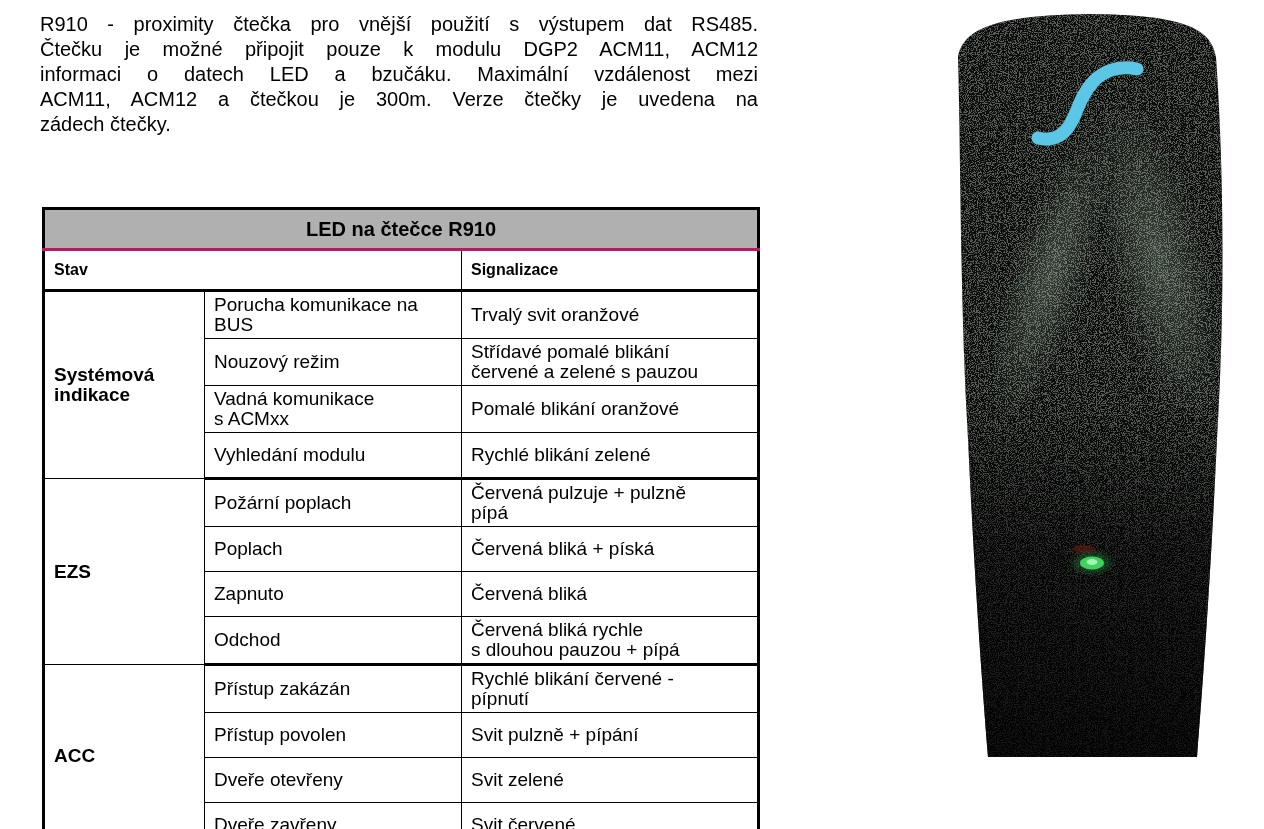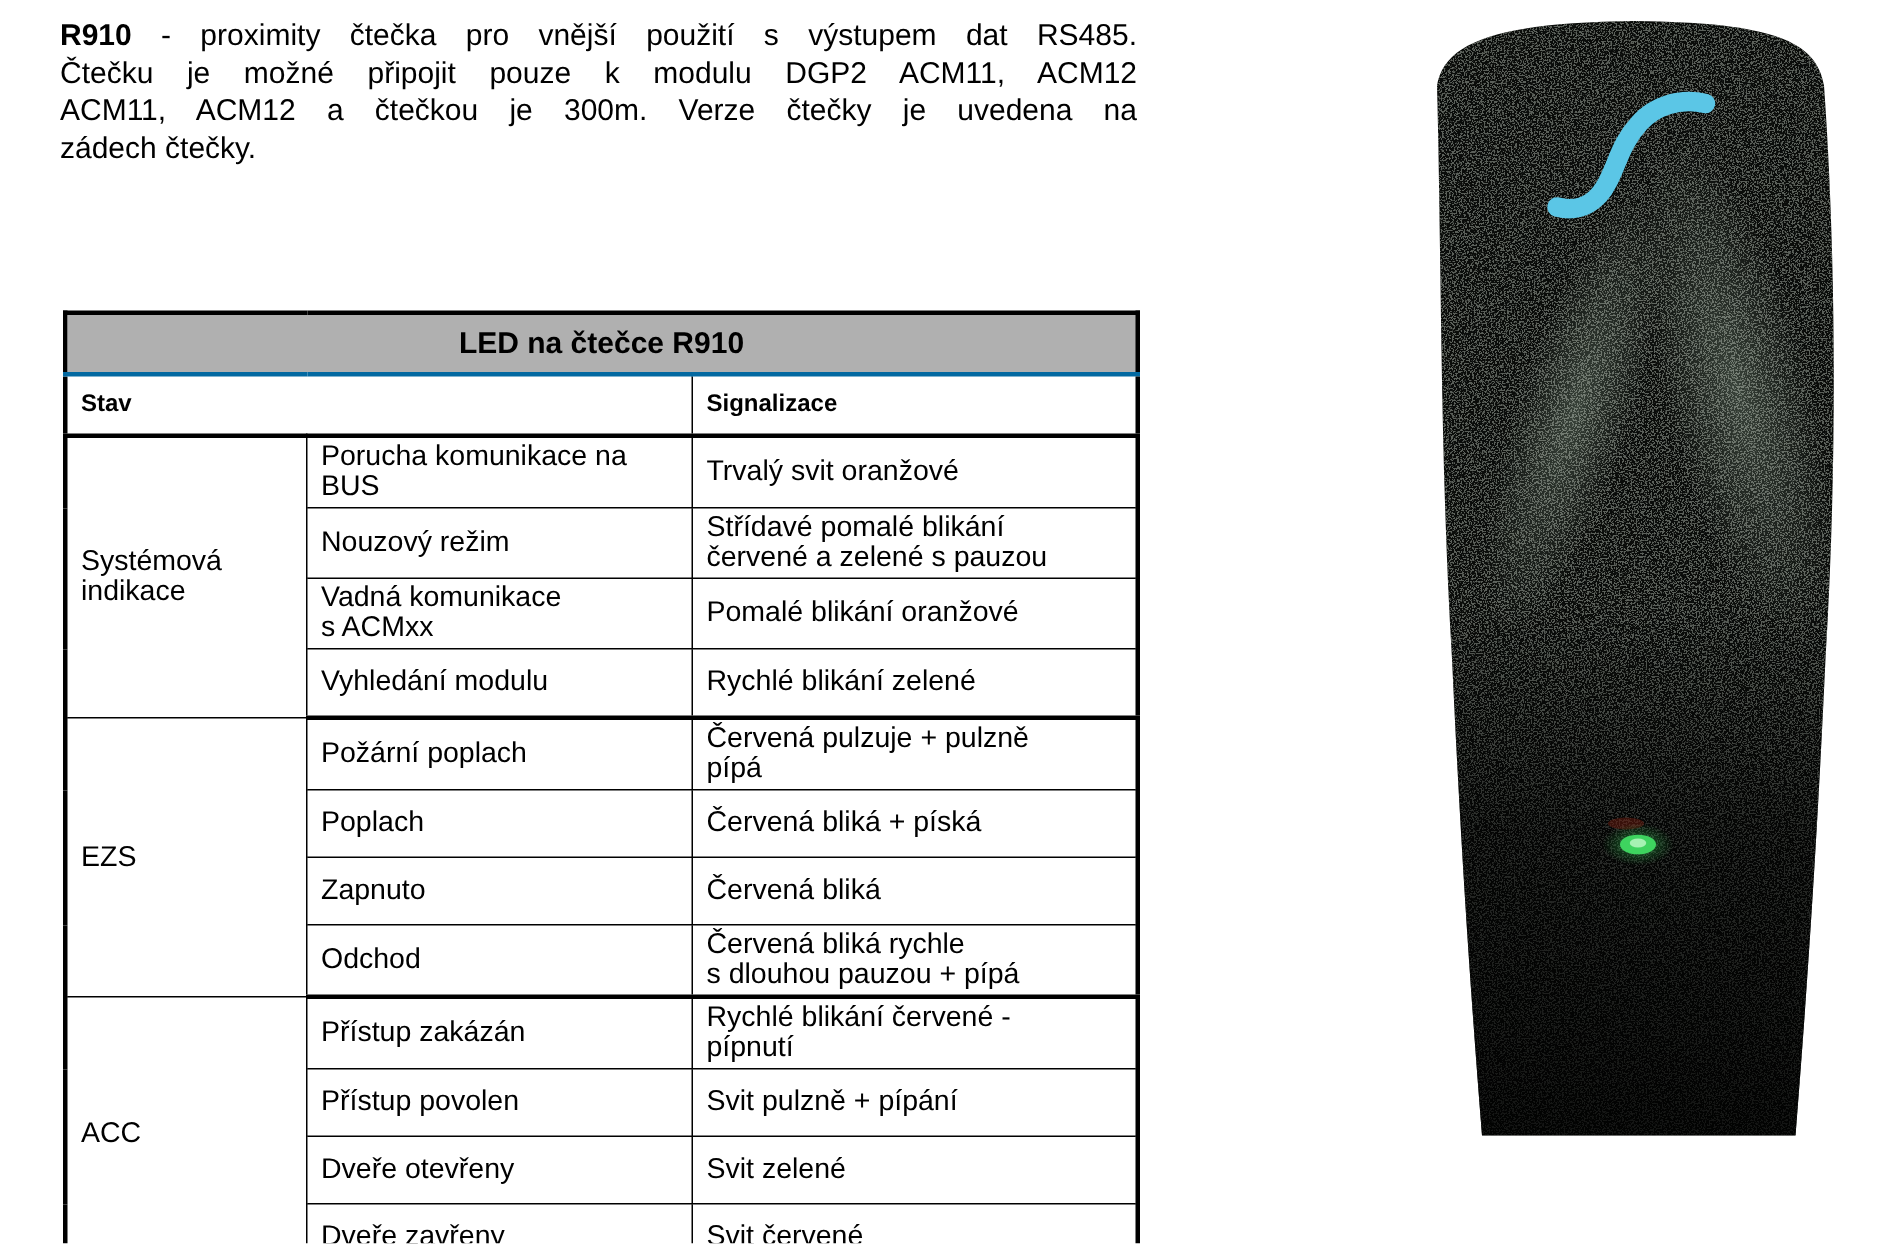--- a/index.html
+++ b/index.html
@@ -4,50 +4,51 @@
 <style>
   html,body{margin:0;padding:0;background:#ffffff;}
   .page{
     position:relative;width:1264px;height:829px;background:#ffffff;
     font-family:"Liberation Sans","DejaVu Sans",sans-serif;color:#000;overflow:hidden;
   }
   
   .intro{position:absolute;left:40px;top:12px;width:718px;font-size:20px;line-height:25px;}
   .pline{text-align:justify;text-align-last:justify;}
   .pline.last{text-align-last:left;}
-  .b{font-weight:bold;margin-top:32px;}
+  .b{font-weight:normal;margin-top:32px;}
   
   table.led{
     position:absolute;left:42px;top:207px;width:715px;
     border-collapse:collapse;table-layout:fixed;
     font-size:19px;line-height:20px;border:3px solid #000;
   }
   table.led td{
     border:1.5px solid #000;padding:3px 9px;vertical-align:middle;
     white-space:pre-line;height:38px;overflow:hidden;
   }
   tr.title-row td{
     background:#b0b0b0;text-align:center;font-weight:bold;font-size:20px;
-    height:32px;border-bottom:3px solid #0369a1;
+    height:32px;border-bottom:3px solid #be185d;
   }
   tr.head-row td{font-weight:bold;font-size:16px;height:32px;border-bottom:3px solid #000;}
-  td.group-cell{font-weight:normal;}
+  td.group-cell{font-weight:bold;}
   tr.group-end td{border-bottom:3px solid #000;}
   td.bold{font-weight:normal;}
   
   .device{position:absolute;left:953px;top:9px;}
 </style>
 </head>
 <body>
 
 <div class="page">
 
   <div class="intro">
     <div class="pline"><span class="b">R910</span><span> - proximity čtečka pro vnější použití s výstupem dat RS485.</span></div>
     <div class="pline">Čtečku je možné připojit pouze k modulu DGP2 ACM11, ACM12</div>
+    <div class="pline">informaci o datech LED a bzučáku. Maximální vzdálenost mezi</div>
     <div class="pline">ACM11, ACM12 a čtečkou je 300m.  Verze čtečky je uvedena na</div>
     <div class="pline last">zádech čtečky.</div>
   </div>
 
   <table class="led">
     <colgroup>
       <col style="width:161px">
       <col style="width:257px">
       <col style="width:297px">
     </colgroup>

